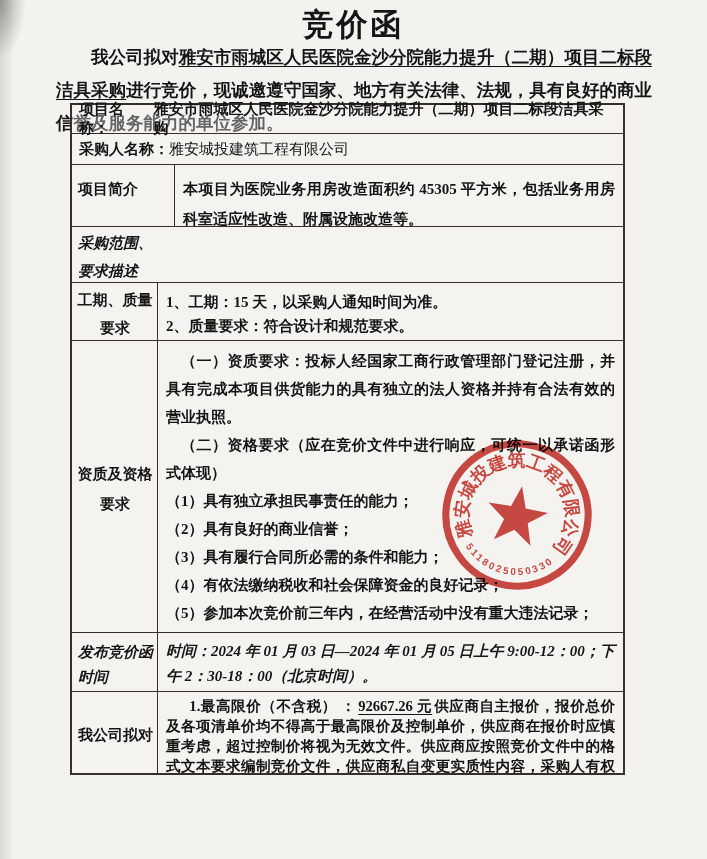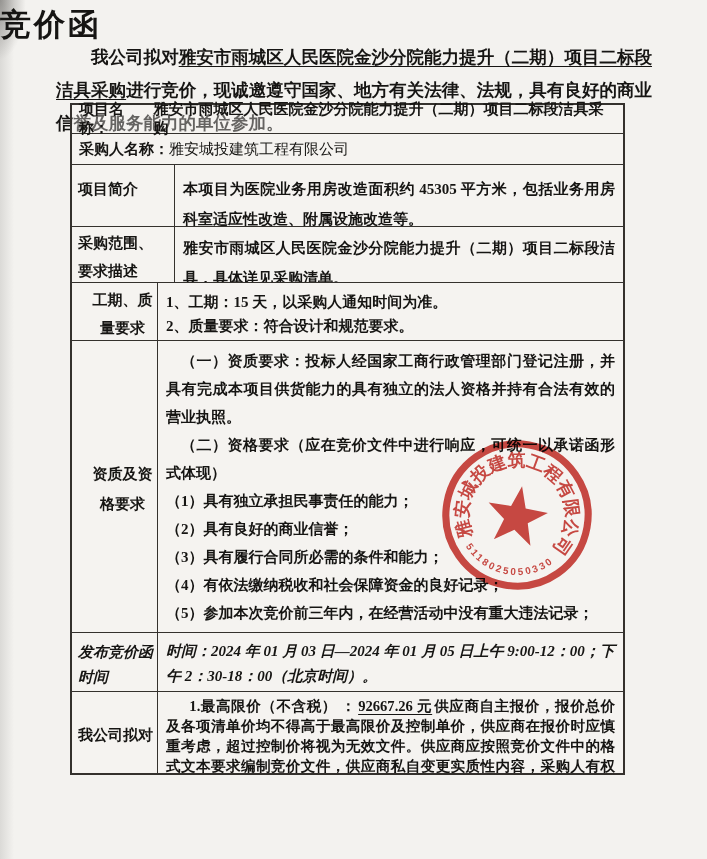--- a/index.html
+++ b/index.html
@@ -12,21 +12,21 @@
   .edge-shade {
     position:absolute; left:0; top:0; bottom:0; width:14px;
     background:linear-gradient(to right, #c7c6c3, rgba(243,242,239,0)); opacity:.55;
   }
   .corner-smudge {
     position:absolute; left:0; top:0; width:26px; height:60px;
     background:radial-gradient(ellipse at 0 0, rgba(80,78,75,.5), rgba(80,78,75,0) 70%);
   }
   .doc-title {
     position:absolute; top:4px; left:0; right:0;
-    font-size:31px; font-weight:bold; letter-spacing:3px;
+    text-align:center; font-size:31px; font-weight:bold; letter-spacing:3px;
   }
   .intro {
     position:absolute; top:41px; left:56px; width:596px;
     font-size:17.5px; font-weight:bold; line-height:33px;
     text-indent:2em; text-align:justify;
   }
   .u { text-decoration:underline; text-underline-offset:3px; }
 
   .bid-table {
     position:absolute; left:70px; top:103px; width:555px;
@@ -34,28 +34,28 @@
   }
   .tr { display:flex; width:100%; border-top:1.5px solid #34312d; }
   .tr:first-child { border-top:none; }
   .td { position:relative; }
   .td + .td { border-left:1.5px solid #34312d; }
   .lab {
     width:85px; flex:0 0 85px; font-weight:bold; font-size:15px;
     padding:4px 3px 0 6px; line-height:28px;
     display:flex; flex-direction:column; justify-content:center;
   }
-  .lab.center { text-align:center; padding-left:19px; }
+  .lab.center { text-align:center; padding-left:4px; }
   .lab.top { justify-content:flex-start; }
   .val { flex:1 1 auto; font-size:15px; padding:0 8px; overflow:hidden; }
   .vcenter { display:flex; align-items:center; }
   .full { flex:1 1 auto; display:flex; align-items:center; padding:0 7px; font-size:15px; }
   .bold { font-weight:bold; }
   .r1 { height:28px; } .r2 { height:31px; }
-  .r3 { height:60px; } .r4 { height:62px;justify-content:space-between; } .r5 { height:56px; } .r6 { height:58px; }
+  .r3 { height:60px; } .r4 { height:62px;justify-content:space-between; } .r5 { height:56px;font-style:italic; } .r6 { height:58px; }
   .r7 { height:292px; } .r8 { height:59px;font-style:italic; } .r9 { height:82px; }
   .wrap2 { line-height:30px; padding-top:9px; text-align:justify; font-weight:bold;margin-left:17px;}
   .sched { line-height:24px; padding-top:7px; font-weight:bold; }
   .qual { padding-top:6px; font-weight:bold; }
   .qual p { line-height:28px; text-align:justify; }
   .qual p.ind { text-indent:1em; }
   .time-val { line-height:25px; padding-top:6px; font-weight:bold; }
   .quote-val { line-height:20px; padding-top:4px; font-weight:bold; text-align:justify; font-size:14.6px;}
   .quote-val .p1 { text-indent:1.6em; }
   .price-u { text-decoration:underline; text-underline-offset:3px; padding:0 2px; }
@@ -97,21 +97,20 @@
     </div>
 
 
     <div class="tr r4">
       <div class="td lab top" style="padding-top:10px;">项目简介</div>
       <div class="td val wrap2">本项目为医院业务用房改造面积约 45305 平方米，包括业务用房科室适应性改造、附属设施改造等。</div>
     </div>
 
     <div class="tr r5">
       <div class="td lab" style="line-height:28px;">采购范围、要求描述</div>
-      <div class="td val wrap2" style="padding-top:6px;">雅安市雨城区人民医院金沙分院能力提升（二期）项目二标段洁具，具体详见采购清单。</div>
     </div>
 
     <div class="tr r6">
       <div class="td lab center" style="line-height:28px;">工期、质量要求</div>
       <div class="td val sched">
         <div>1、工期：15 天，以采购人通知时间为准。</div>
         <div>2、质量要求：符合设计和规范要求。</div>
       </div>
     </div>
 

